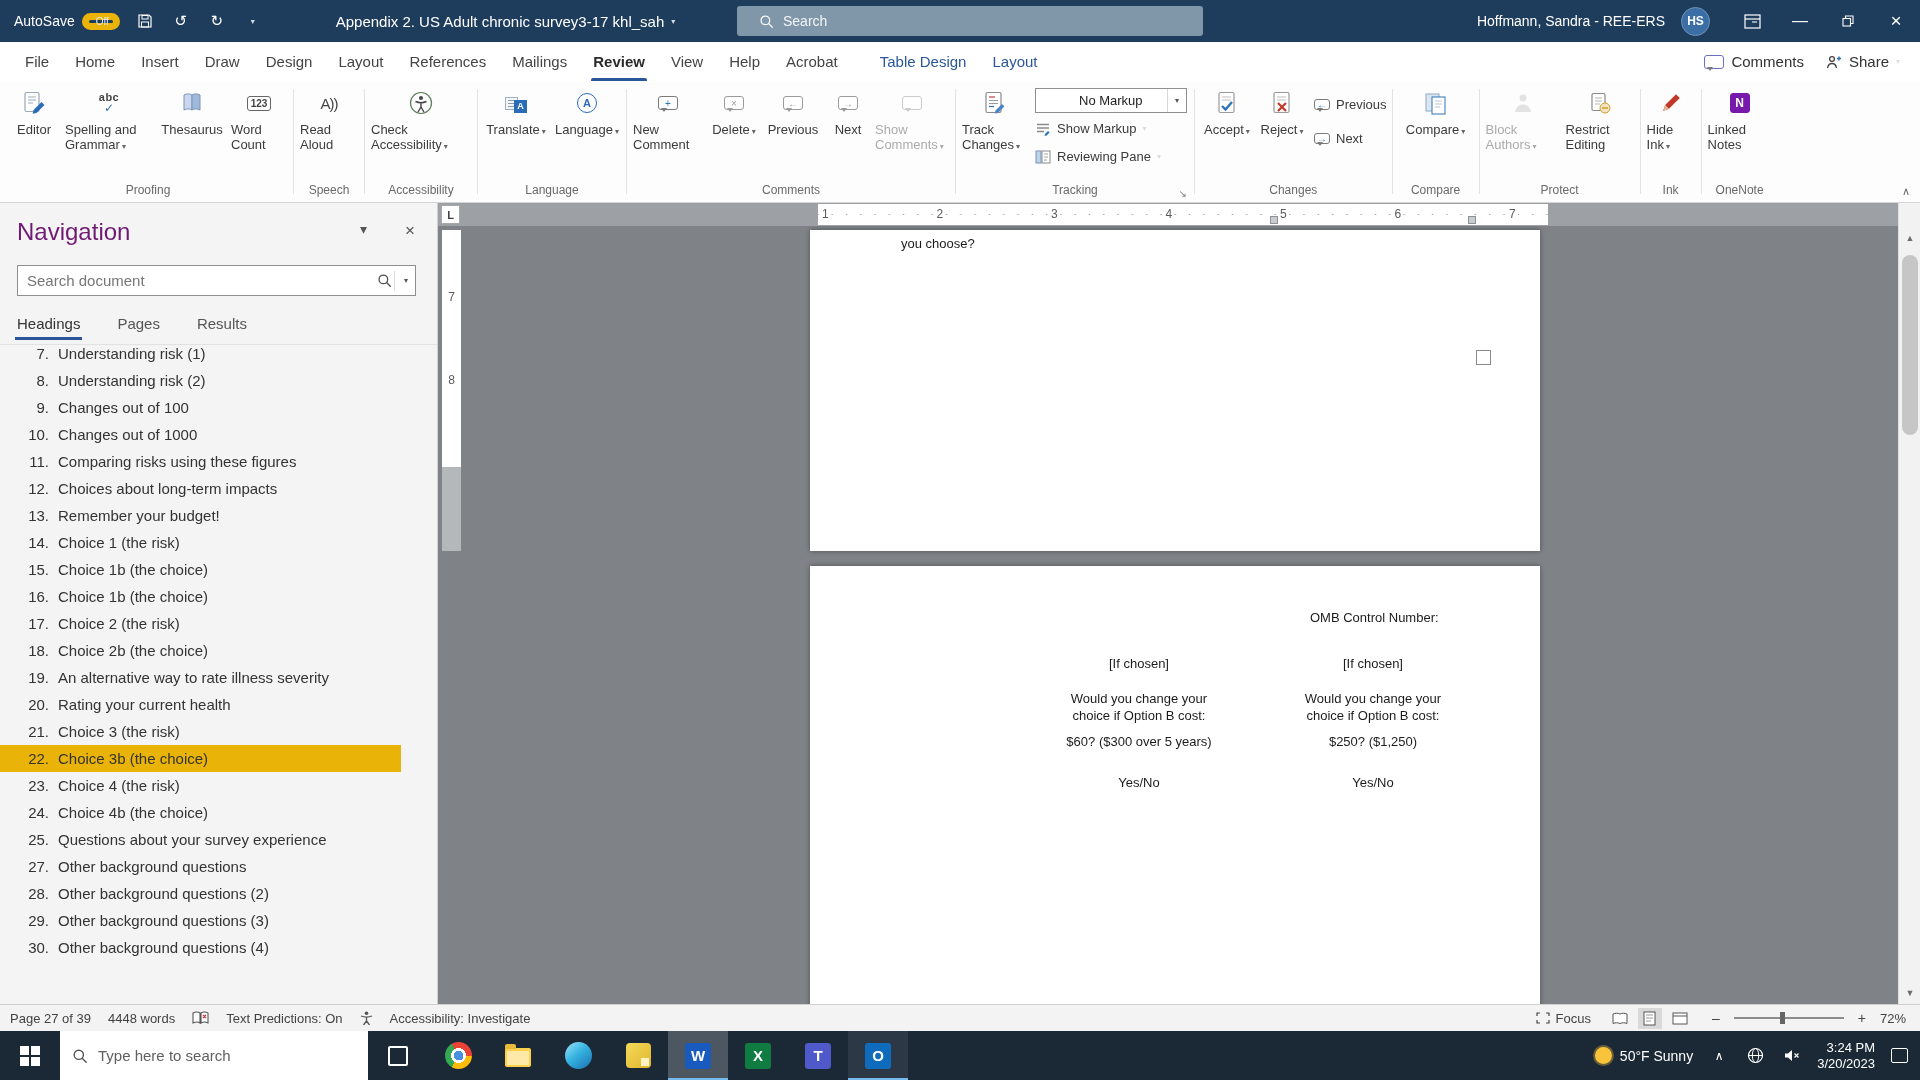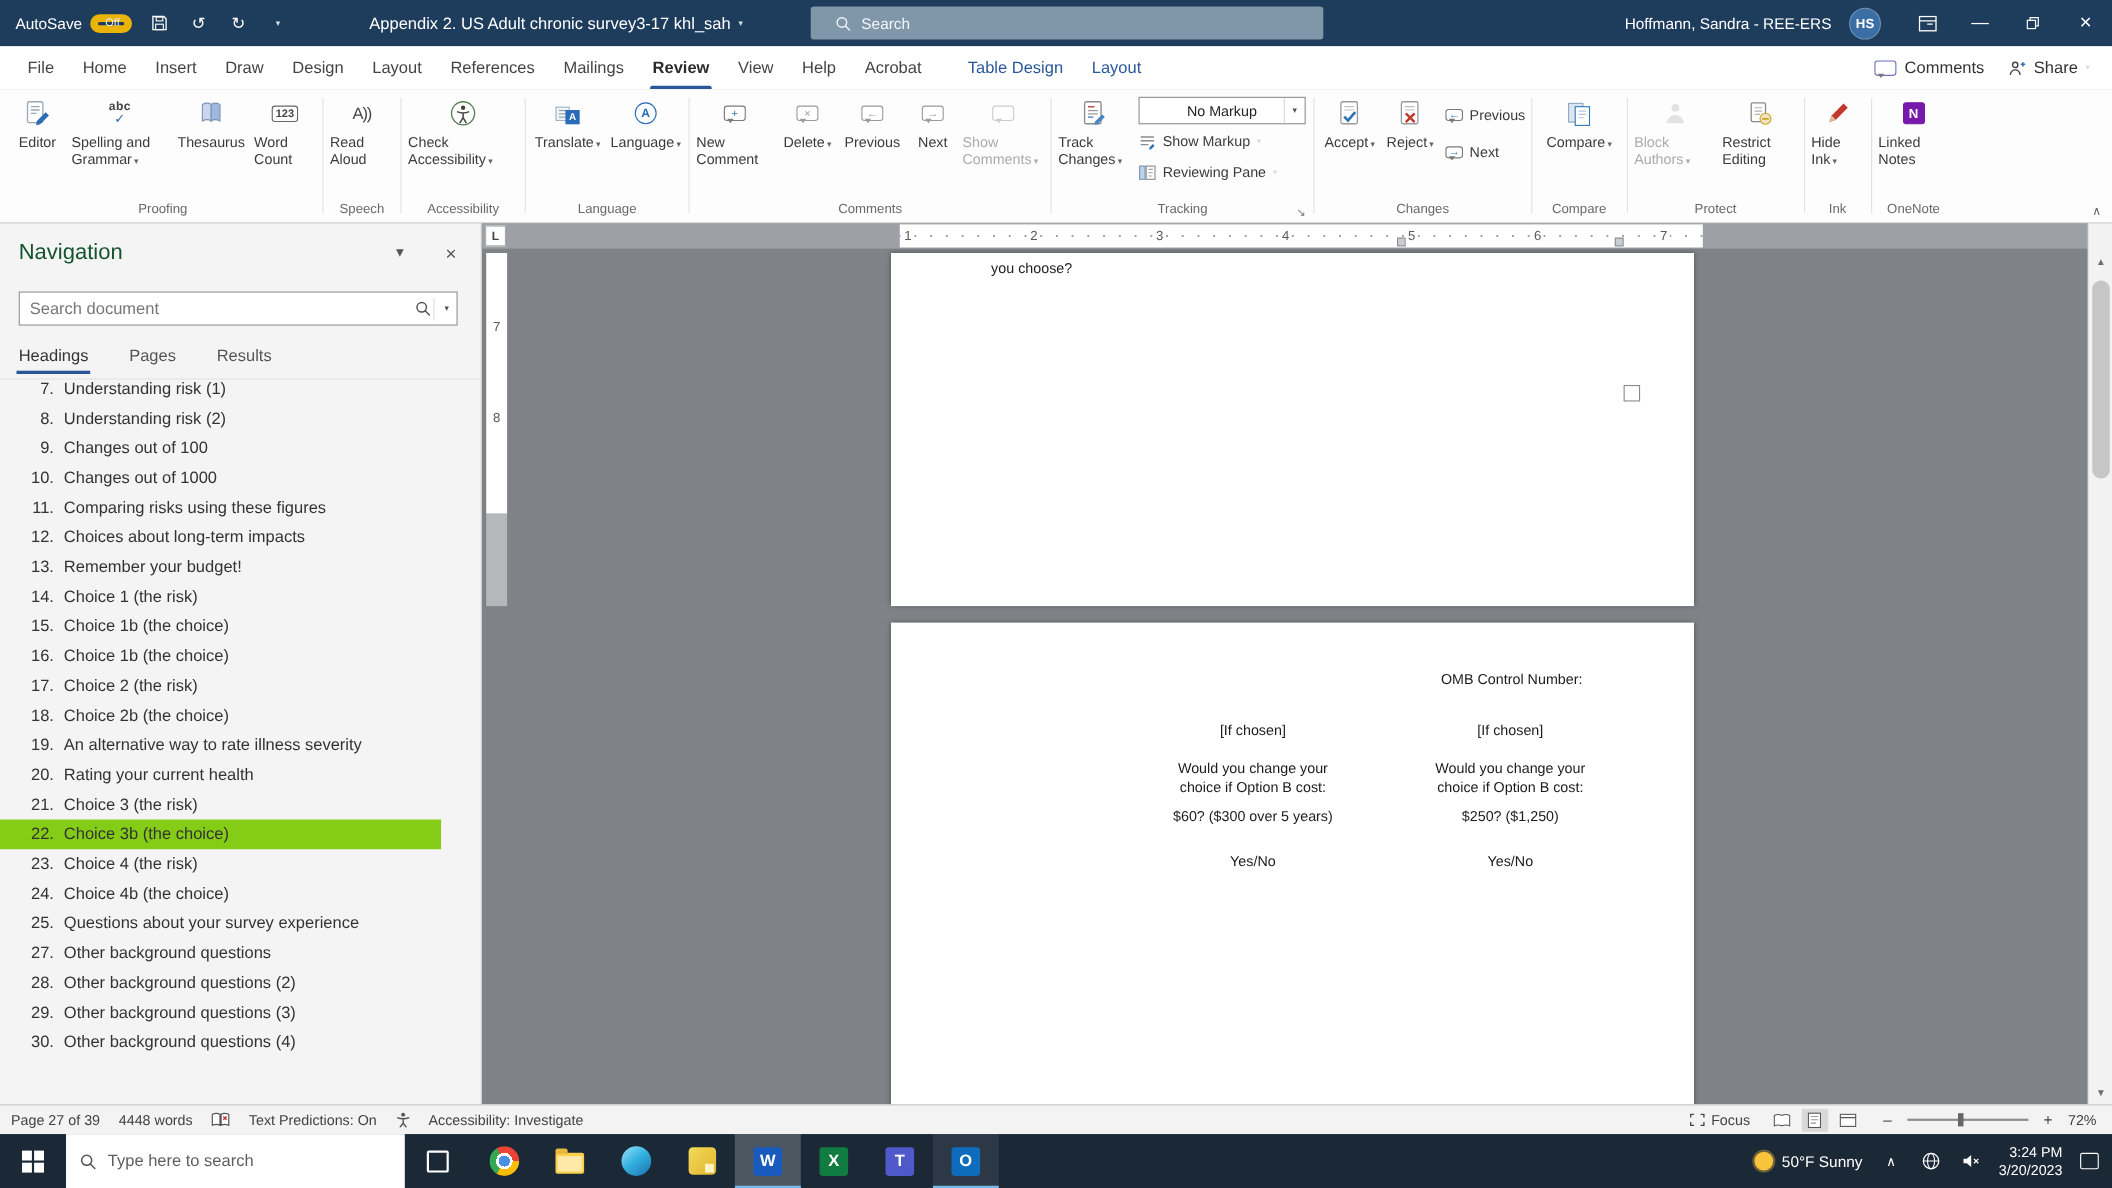--- a/index.html
+++ b/index.html
@@ -63,35 +63,35 @@
   .nbox { border:1.5px solid #7719aa; color:#fff; background:#7719aa; width:20px; height:20px; border-radius:3px; font-weight:bold; font-size:12px; display:flex; align-items:center; justify-content:center; }
   .cbox123 { border:1.5px solid #666; border-radius:3px; padding:1px 3px; font-size:10px; font-weight:bold; color:#444; }
   .abc { display:flex; flex-direction:column; align-items:center; line-height:11px; }
   .abc b { font-size:11px; color:#444; letter-spacing:.5px; }
   .abc span { color:#2b6cb8; font-size:12px; font-weight:bold; }
   .langcirc { width:20px; height:20px; border:1.6px solid #2b6cb8; border-radius:50%; color:#2b6cb8; font-size:11px; font-weight:bold; display:flex; align-items:center; justify-content:center; }
   .readaloud { font-size:15px; color:#444; letter-spacing:-1px; }
 
   
   #navpane { position:absolute; top:203px; left:0; width:438px; height:801px; background:#f4f4f4; border-right:1px solid #cfcfcf; }
-  .np-title { position:absolute; left:17px; top:15px; font-size:20px; color:#14532d; }
+  .np-title { position:absolute; left:17px; top:15px; font-size:24px; color:#701a75; }
   .np-ctl { position:absolute; top:18px; font-size:14px; color:#555; }
   .np-search { position:absolute; left:17px; top:62px; width:399px; height:31px; background:#fff; border:1px solid #8f8f8f; display:flex; align-items:center; }
   .np-search input { flex:1; border:0; outline:none; font-size:15px; padding-left:9px; color:#333; background:transparent; font-family:inherit; }
   .np-search input::placeholder { color:#767676; }
   .np-sdiv { width:1px; height:20px; background:#dcdcdc; margin:0 2px; }
   .np-tabs { position:absolute; left:17px; top:112px; display:flex; gap:37px; font-size:15px; }
   .np-tab { color:#555; padding-bottom:8px; position:relative; cursor:default; }
   .np-tab.active { color:#333; }
   .np-tab.active::after { content:""; position:absolute; left:-2px; right:-2px; bottom:0; height:3px; background:#2b579a; }
   .np-tabline { position:absolute; left:0; right:0; top:141px; height:1px; background:#e2e2e2; }
   #nav-list { position:absolute; left:0; right:0; top:144px; bottom:0; overflow:hidden; }
   .nav-item { height:27px; display:flex; align-items:center; font-size:15px; color:#333; margin-right:36px; cursor:default; padding-left:14px; }
   .nav-item .num { flex:none; width:44px; text-align:right; padding-right:9px; }
-  .nav-item.sel { background:#84cc16; }
+  .nav-item.sel { background:#eab308; }
 
   
   #workspace { position:absolute; left:438px; top:203px; width:1482px; height:801px; }
   #hruler { position:absolute; left:0; top:0; right:22px; height:23px; background:#9da1a5; }
   .hr-strip { position:absolute; left:380px; top:1px; width:730px; height:21px; background:#fff;
               background-image:radial-gradient(circle,#9aa0a6 .8px,rgba(0,0,0,0) 1px);
               background-size:14.3px 100%; background-position:7px center; background-repeat:repeat-x; }
   .hr-num { position:absolute; top:2px; font-size:12px; color:#5a5a5a; background:#fff; padding:0 2px; line-height:17px; }
   .tabsel { position:absolute; left:3px; top:2px; width:19px; height:19px; background:#fff; border:1px solid #a8a8a8; font-size:11px; font-weight:bold; color:#444; display:flex; align-items:center; justify-content:center; }
   .indent-marker { position:absolute; bottom:1px; width:8px; height:8px; background:#c9ccd0; border:1px solid #8f9295; }

